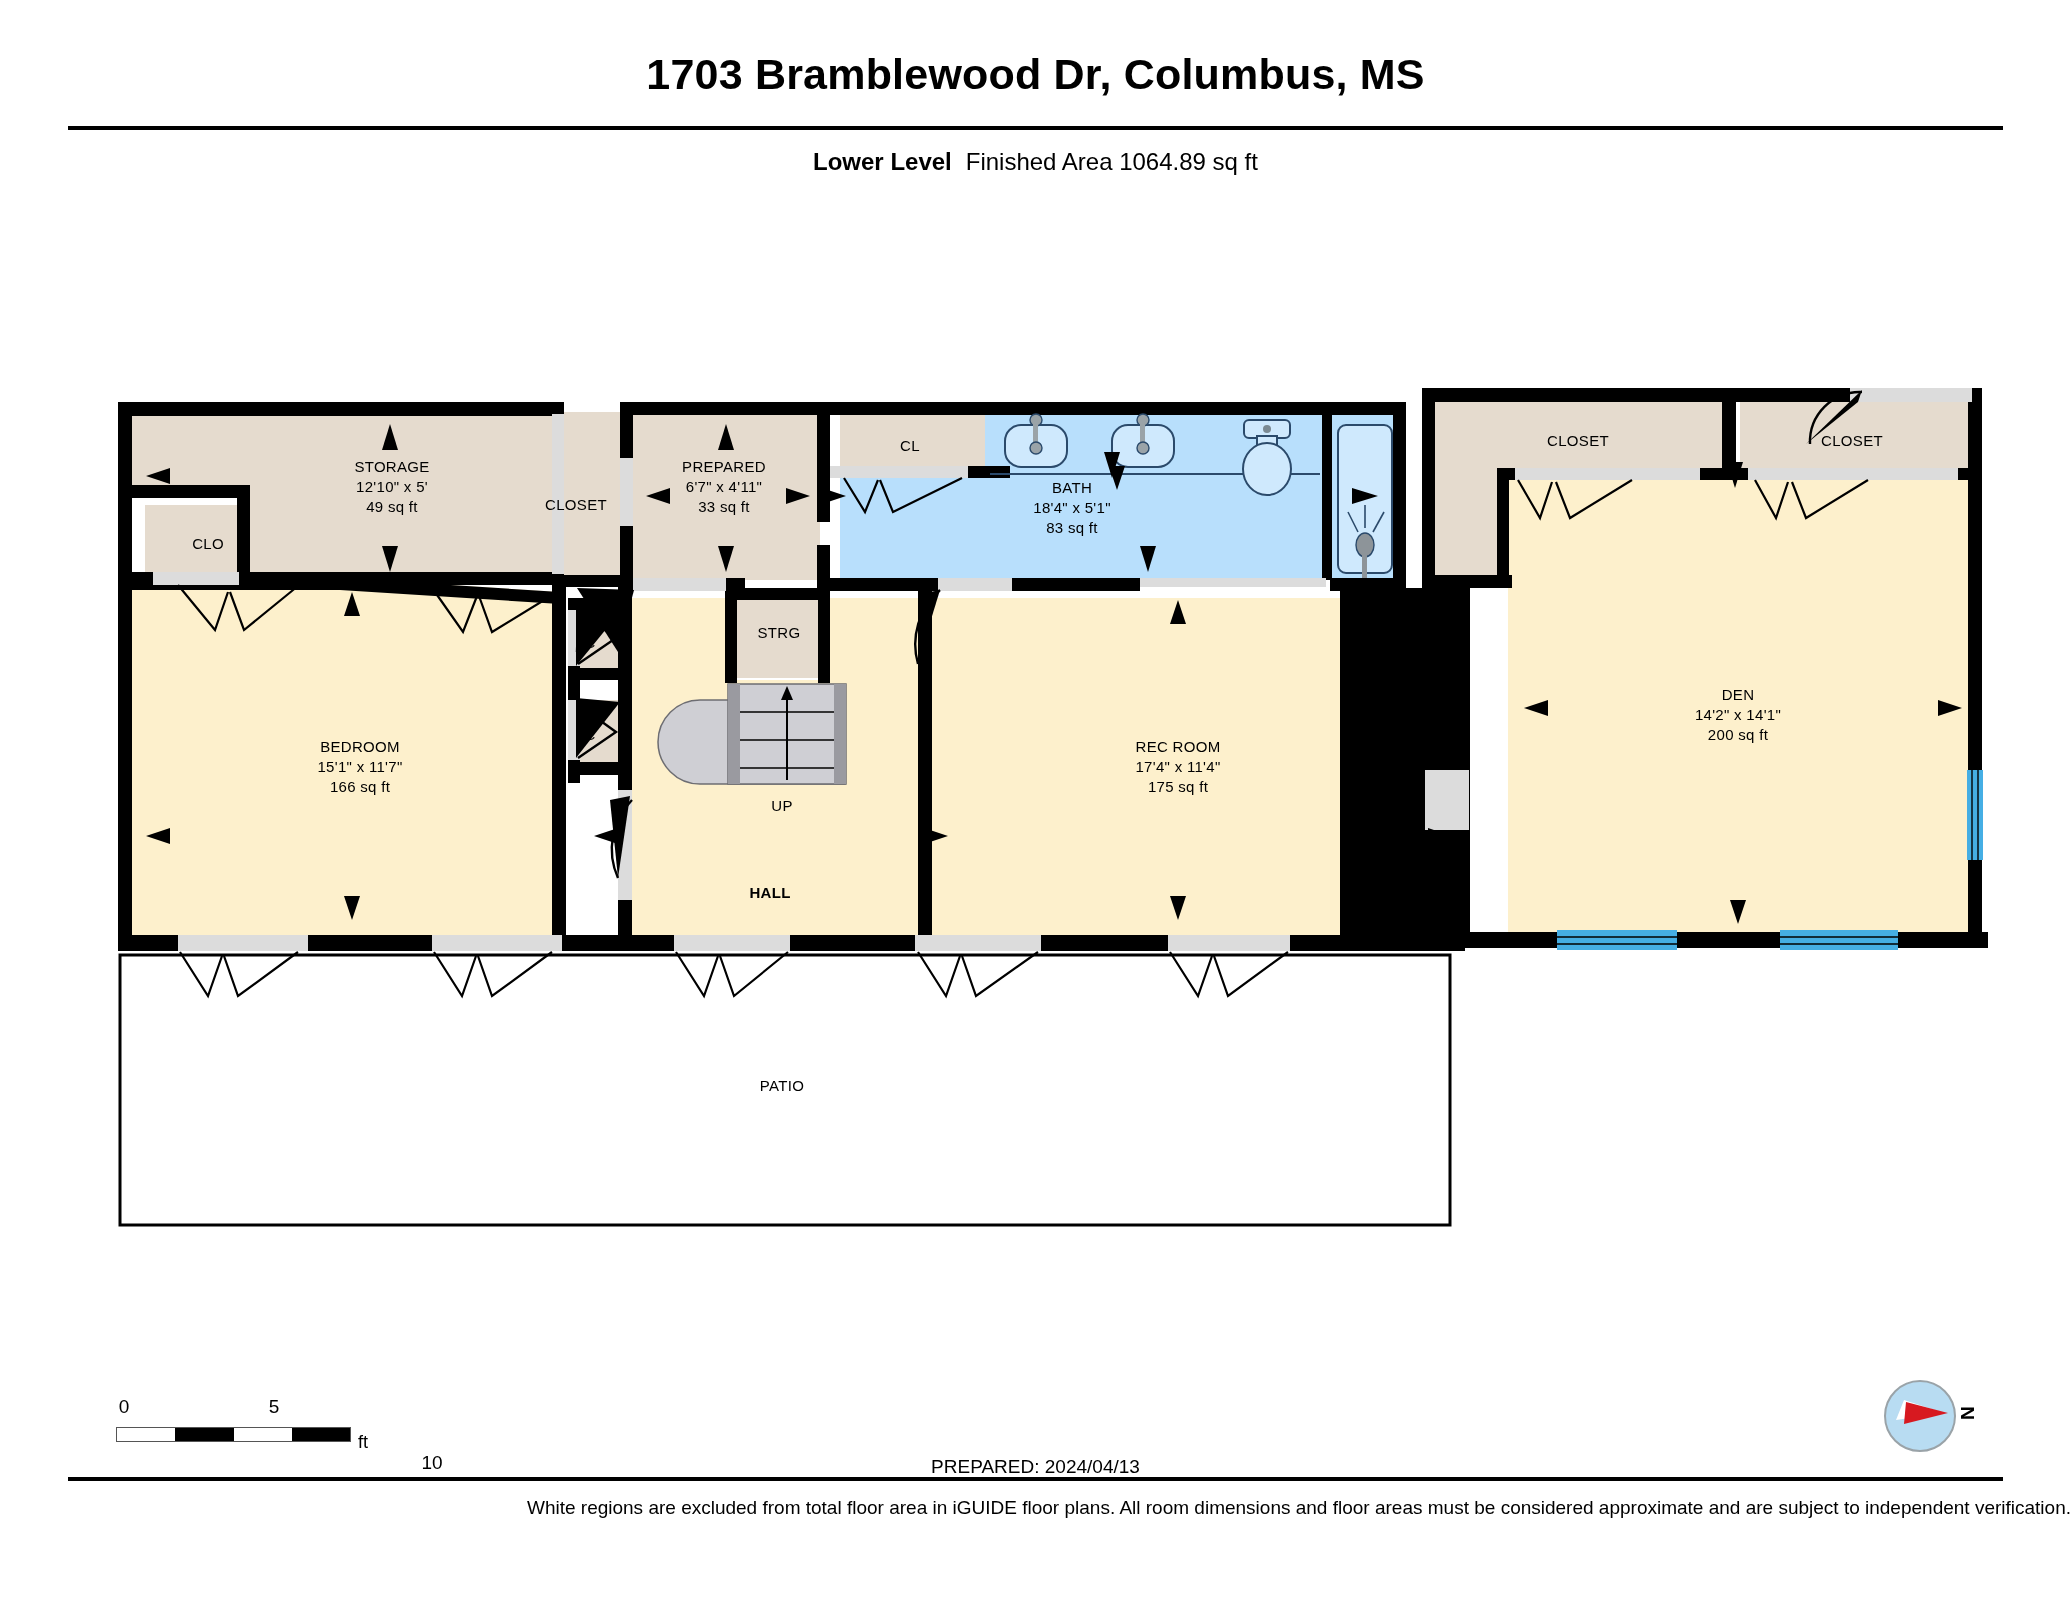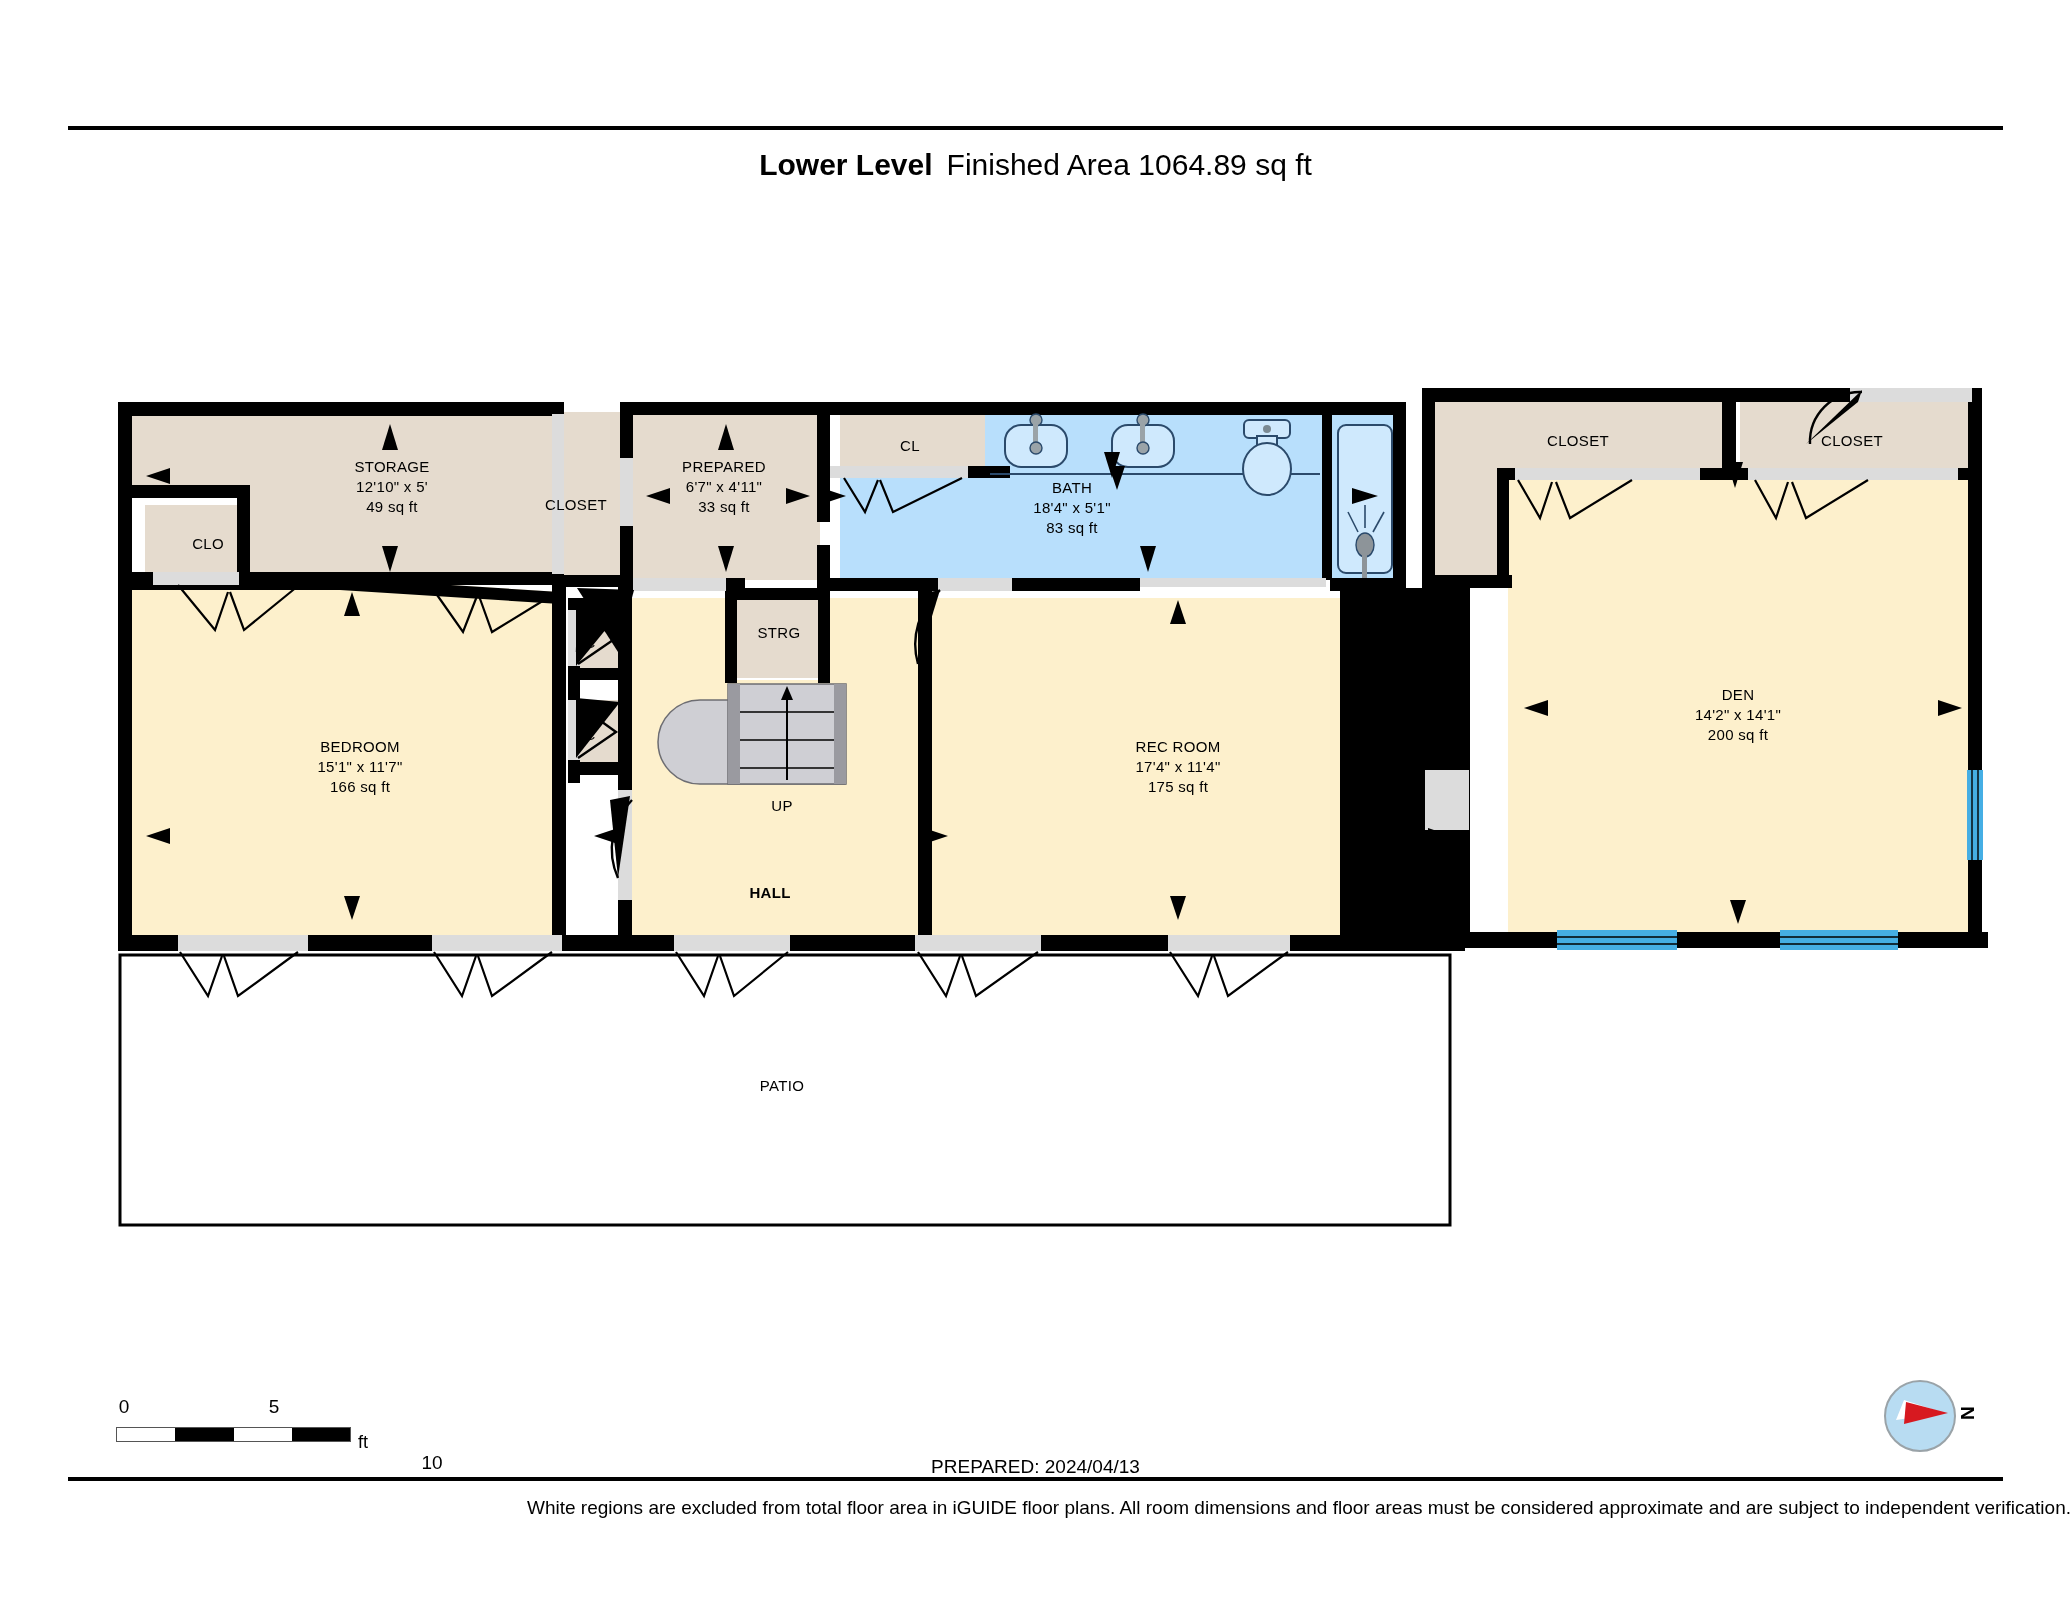--- a/index.html
+++ b/index.html
@@ -17,21 +17,21 @@
   .title{
     position:absolute;top:50px;left:0;width:100%;
     text-align:center;
     font-size:43px;font-weight:bold;letter-spacing:.2px;
   }
   .rule-top{
     position:absolute;left:68px;top:126px;width:1935px;height:4px;background:#000;
   }
   .subtitle{
     position:absolute;top:148px;left:0;width:100%;
-    text-align:center;font-size:30px;
+    text-align:center;font-size:24px;
   }
   .subtitle .lvl{font-weight:bold;}
   .subtitle .fa{margin-left:14px;font-weight:normal;}
 
   
   .plan{position:absolute;left:0;top:0;width:2071px;height:1600px;}
   .plan svg{position:absolute;left:0;top:0;}
 
   .rlabel{
     position:absolute;text-align:center;
@@ -63,20 +63,21 @@
   .compass .nlet{position:absolute;left:76px;top:22px;font-size:19px;font-weight:bold;transform:rotate(90deg);transform-origin:center;}
 
   .rule-bottom{position:absolute;left:68px;top:1477px;width:1935px;height:4px;background:#000;}
   .disclaimer{position:absolute;top:1497px;left:0;width:100%;text-align:right;font-size:19px;}
 </style>
 </head>
 <body>
 
 <div class="page">
 
+  <div class="title">1703 Bramblewood Dr, Columbus, MS</div>
   <div class="rule-top"></div>
   <div class="subtitle">
     <span class="lvl">Lower Level</span><span class="fa">Finished Area 1064.89 sq ft</span>
   </div>
 
   <div class="plan">
     <svg width="2071" height="1600" viewBox="0 0 2071 1600">
 
       <rect x="120" y="955" width="1330" height="270" fill="#ffffff" stroke="#000" stroke-width="3"></rect>
 

